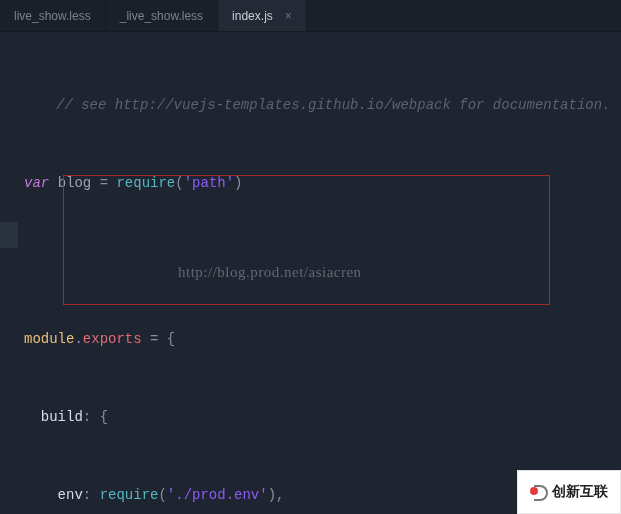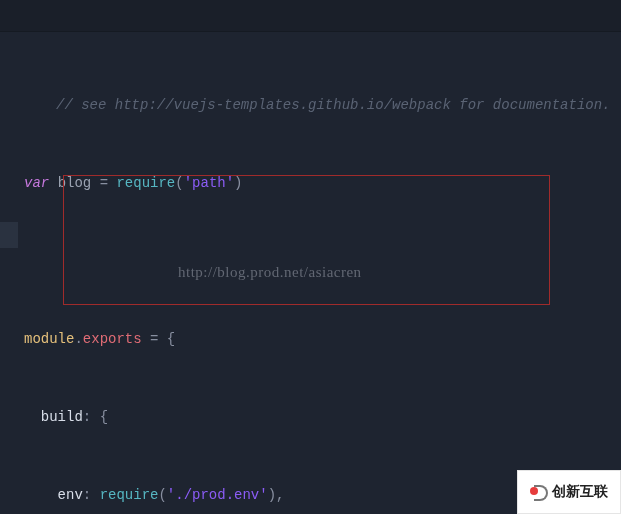--- a/index.html
+++ b/index.html
@@ -133,20 +133,30 @@
     border: 2px solid #777;
     border-radius: 0 12px 12px 0;
     border-left: none;
     left: 4px; top: 2px;
   }
 </style>
 </head>
 <body>
 
 <div class="tabs">
+  <div class="tab">
+      <span>live_show.less</span>
+    </div>
+  <div class="tab">
+      <span>_live_show.less</span>
+    </div>
+  <div class="tab active">
+      <span>index.js</span>
+      <span class="close">×</span>
+    </div>
 </div>
 
 <div class="editor">
   <div class="gutter">
     <div class="ln"></div>
       <div class="ln"></div>
       <div class="ln"></div>
       <div class="ln"></div>
       <div class="ln"></div>
       <div class="ln"></div>

